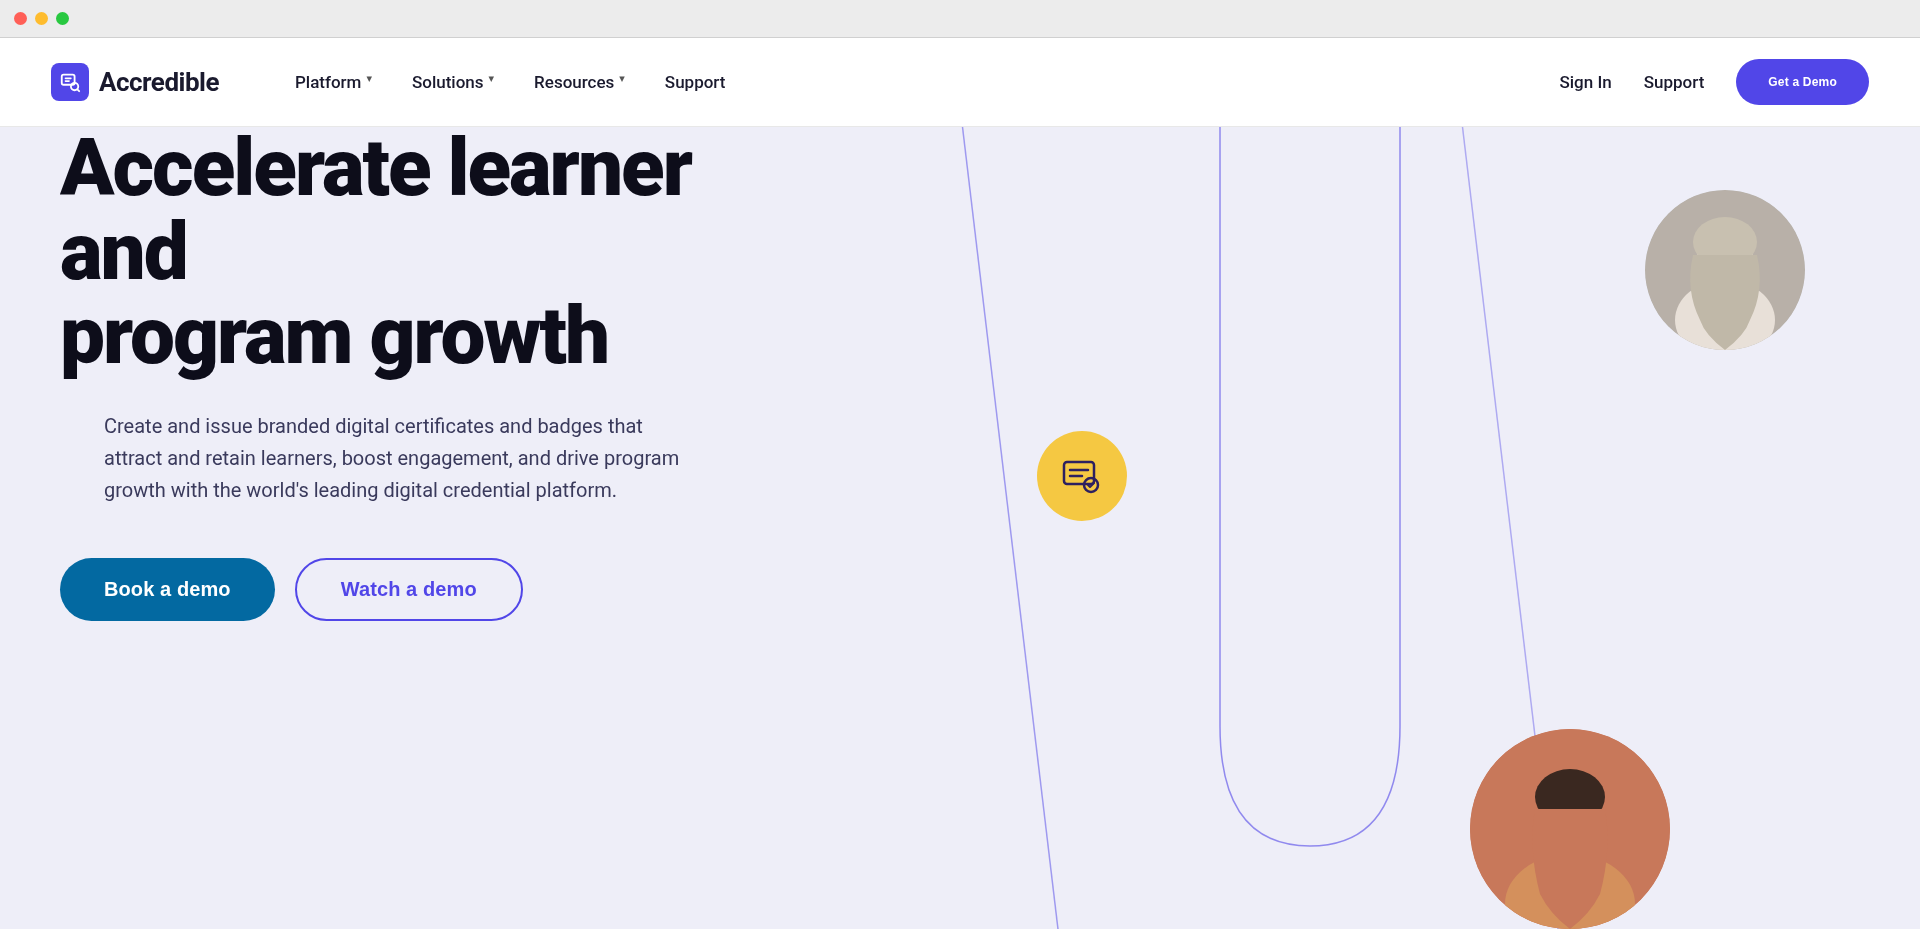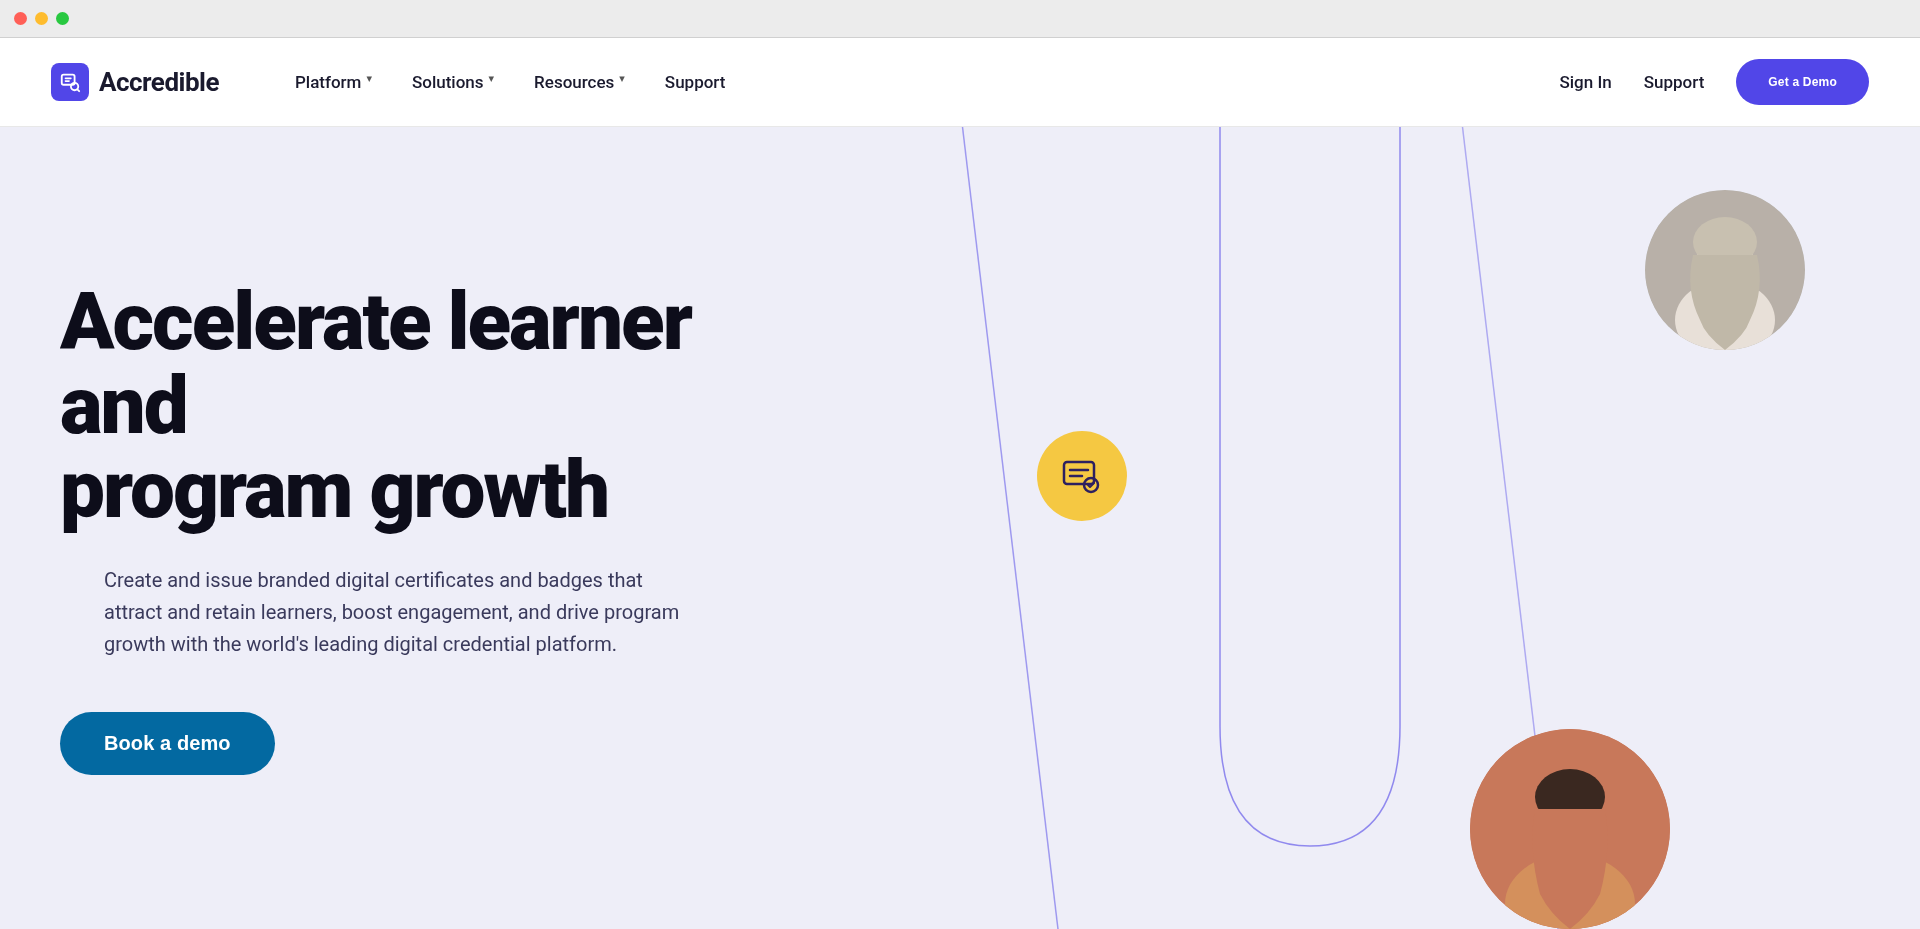--- a/index.html
+++ b/index.html
@@ -139,21 +139,20 @@
     }
 
     
     .hero {
       width: 100%;
       height: calc(929px - 38px - 88px);
       background: #eeeef8;
       position: relative;
       overflow: hidden;
       display: flex;
-      align-items: center;
     }
 
     .hero-content {
       position: relative;
       z-index: 5;
       padding: 0 60px;
       max-width: 760px;
     }
 
     .hero-headline {
@@ -319,20 +318,21 @@
   </svg>
 
   <div class="hero-content">
     <h1 class="hero-headline">
       <span>Accelerate learner and</span><br>
       <span>program growth</span>
     </h1>
     <p class="hero-subtext">Create and issue branded digital certificates and badges that attract and retain learners, boost engagement, and drive program growth with the world's leading digital credential platform.</p>
     <div class="hero-buttons">
       <button class="btn-book-demo">Book a demo</button>
+      <button class="btn-watch-demo">Watch a demo</button>
     </div>
   </div>
 
   <div class="cert-badge">
     <svg width="48" height="48" viewBox="0 0 48 48" fill="none" xmlns="http://www.w3.org/2000/svg">
       <rect x="6" y="10" width="30" height="22" rx="3" stroke="#2d2060" stroke-width="2.5" fill="none"></rect>
       <line x1="12" y1="18" x2="30" y2="18" stroke="#2d2060" stroke-width="2.5" stroke-linecap="round"></line>
       <line x1="12" y1="24" x2="24" y2="24" stroke="#2d2060" stroke-width="2.5" stroke-linecap="round"></line>
       <circle cx="33" cy="33" r="7" stroke="#2d2060" stroke-width="2.5" fill="none"></circle>
       <path d="M30 33l2 2 4-4" stroke="#2d2060" stroke-width="2" stroke-linecap="round" stroke-linejoin="round"></path>

